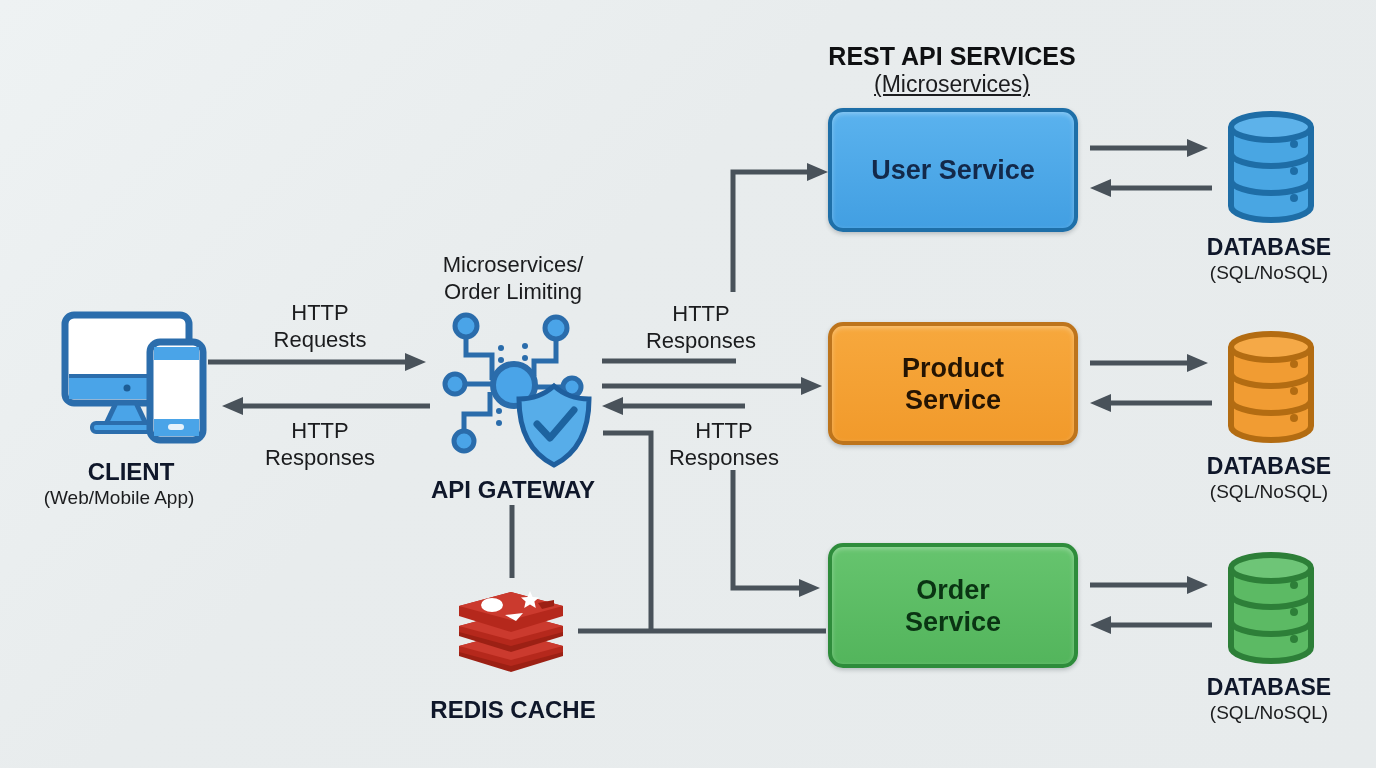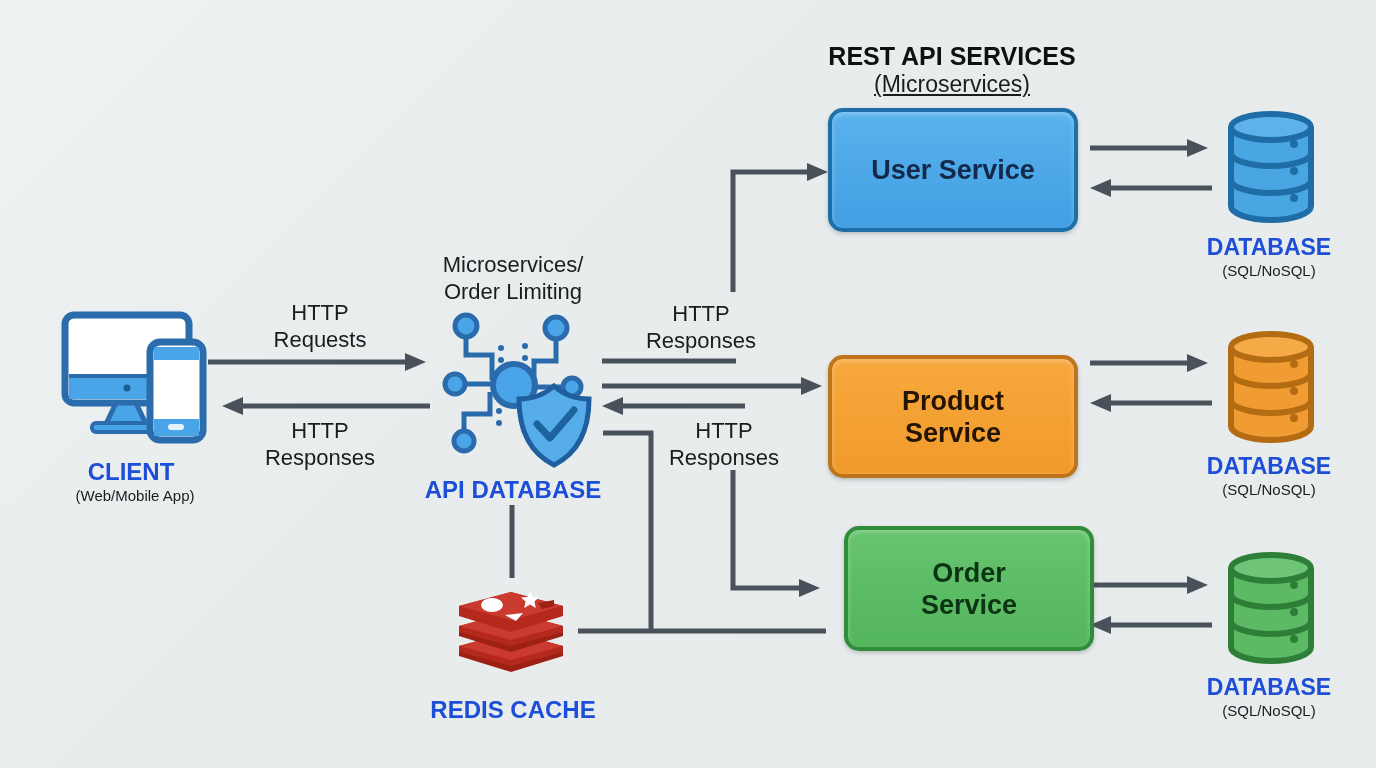--- a/index.html
+++ b/index.html
@@ -5,40 +5,40 @@
   html,body{margin:0;padding:0;}
   body{
     width:1376px;height:768px;overflow:hidden;position:relative;
     background:linear-gradient(135deg,#eef2f3 0%,#e8eced 40%,#e7ebec 100%);
     font-family:"Liberation Sans",sans-serif;color:#17181a;
   }
   .abs{position:absolute;}
   .lbl{position:absolute;transform:translateX(-50%);text-align:center;
        font-size:22px;line-height:27px;color:#1b1c1e;white-space:nowrap;}
   .cap{position:absolute;transform:translateX(-50%);text-align:center;
-       font-weight:bold;font-size:24px;color:#1d4ed8;white-space:nowrap;}
+       font-weight:bold;font-size:24px;color:#0f172a;white-space:nowrap;}
   .sub{position:absolute;transform:translateX(-50%);text-align:center;
-       font-size:15px;color:#1b1c1e;white-space:nowrap;}
+       font-size:19px;color:#1b1c1e;white-space:nowrap;}
   .title-main{position:absolute;transform:translateX(-50%);font-weight:bold;
        font-size:25px;color:#0f1012;white-space:nowrap;}
   .title-sub{position:absolute;transform:translateX(-50%);
        font-size:23px;color:#1b1c1e;white-space:nowrap;}
   .svc{position:absolute;width:242px;border-radius:15px;border:4px solid;
        display:flex;flex-direction:column;align-items:center;justify-content:center;
        font-weight:bold;font-size:27px;line-height:32px;text-align:right;
        box-shadow:0 2px 4px rgba(40,50,60,.25), inset 0 2px 5px rgba(255,255,255,.30);}
   .svc-user{left:828px;top:108px;height:116px;
        background:linear-gradient(180deg,#5ab2ee 0%,#429fe2 100%);
        border-color:#1e6fa8;color:#13294a;}
   .svc-product{left:828px;top:322px;height:115px;
        background:linear-gradient(180deg,#f7a83d 0%,#f19a2b 100%);
-       border-color:#bd741c;color:#241403;margin-top:33px;}
-  .svc-order{left:828px;top:526px;height:117px;
+       border-color:#bd741c;color:#241403;}
+  .svc-order{left:828px;top:543px;height:117px;
        background:linear-gradient(180deg,#66c46e 0%,#53b55c 100%);
-       border-color:#2e8c3b;color:#0a3413;margin-left:16px;}
+       border-color:#2e8c3b;color:#0a3413;}
   svg{display:block;}
   .wires{position:absolute;left:0;top:0;}
 </style>
 </head>
 <body>
 
 <svg class="wires" width="1376" height="768" viewBox="0 0 1376 768">
   <defs>
     <marker id="ah" markerUnits="userSpaceOnUse" markerWidth="22" markerHeight="18" refX="0" refY="9" orient="auto">
       <polygon points="0,0 21,9 0,18" fill="#49525a"></polygon>
@@ -73,21 +73,21 @@
   <line x1="11" y1="70" x2="127" y2="70" stroke="#2b6dac" stroke-width="4"></line>
   <circle cx="69" cy="82" r="3.5" fill="#1d5d96"></circle>
   <path d="M58,97 L78,97 L88,118 L48,118 Z" fill="#4aa4e8" stroke="#2b6dac" stroke-width="5"></path>
   <rect x="34" y="117" width="66" height="9" rx="4" fill="#4aa4e8" stroke="#2b6dac" stroke-width="4"></rect>
   <rect x="92" y="36" width="53" height="98" rx="10" fill="#ffffff" stroke="#2b6dac" stroke-width="7"></rect>
   <rect x="96" y="41" width="45" height="13" fill="#4aa4e8"></rect>
   <rect x="96" y="113" width="45" height="17" fill="#4aa4e8"></rect>
   <rect x="110" y="118" width="16" height="6" rx="3" fill="#e6f2fb"></rect>
 </svg>
 <div class="cap" style="left:131px;top:458px;">CLIENT</div>
-<div class="sub" style="left:135px;top:487px;">(Web/Mobile App)</div>
+<div class="sub" style="left:119px;top:487px;">(Web/Mobile App)</div>
 
 <div class="lbl" style="left:320px;top:299px;">
   <div>HTTP</div>
   <div>Requests</div>
 </div>
 <div class="lbl" style="left:320px;top:417px;">
   <div>HTTP</div>
   <div>Responses</div>
 </div>
 
@@ -117,21 +117,21 @@
     <circle cx="92" cy="36" r="3"></circle>
       <circle cx="92" cy="48" r="3"></circle>
     <circle cx="66" cy="101" r="3"></circle>
       <circle cx="66" cy="113" r="3"></circle>
     <circle cx="90" cy="103" r="3"></circle>
       <circle cx="90" cy="115" r="3"></circle>
   </g>
   <path d="M121,76 C131,85 144,89 156,89 C156,120 145,143 121,155 C97,143 86,120 86,89 C98,89 111,85 121,76 Z" fill="#57ade9" stroke="#1f5f9e" stroke-width="5"></path>
   <path d="M104,114 L117,128 L141,100" fill="none" stroke="#1d639f" stroke-width="7" stroke-linecap="round" stroke-linejoin="round"></path>
 </svg>
-<div class="cap" style="left:513px;top:476px;">API DATABASE</div>
+<div class="cap" style="left:513px;top:476px;">API GATEWAY</div>
 
 <div class="lbl" style="left:701px;top:300px;">
   <div>HTTP</div>
   <div>Responses</div>
 </div>
 <div class="lbl" style="left:724px;top:417px;">
   <div>HTTP</div>
   <div>Responses</div>
 </div>
 

